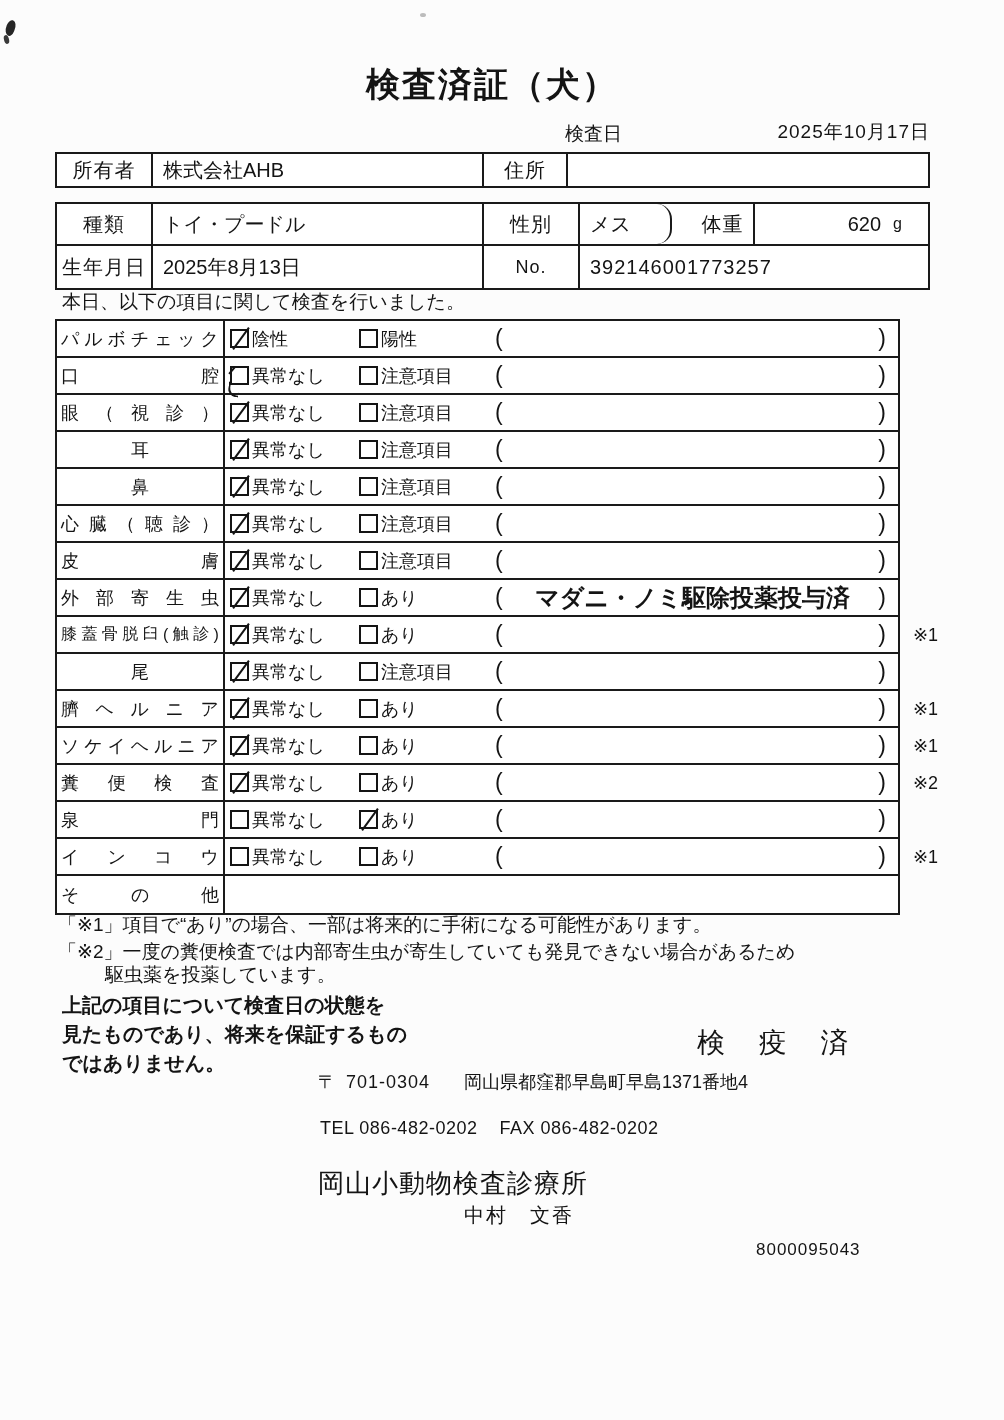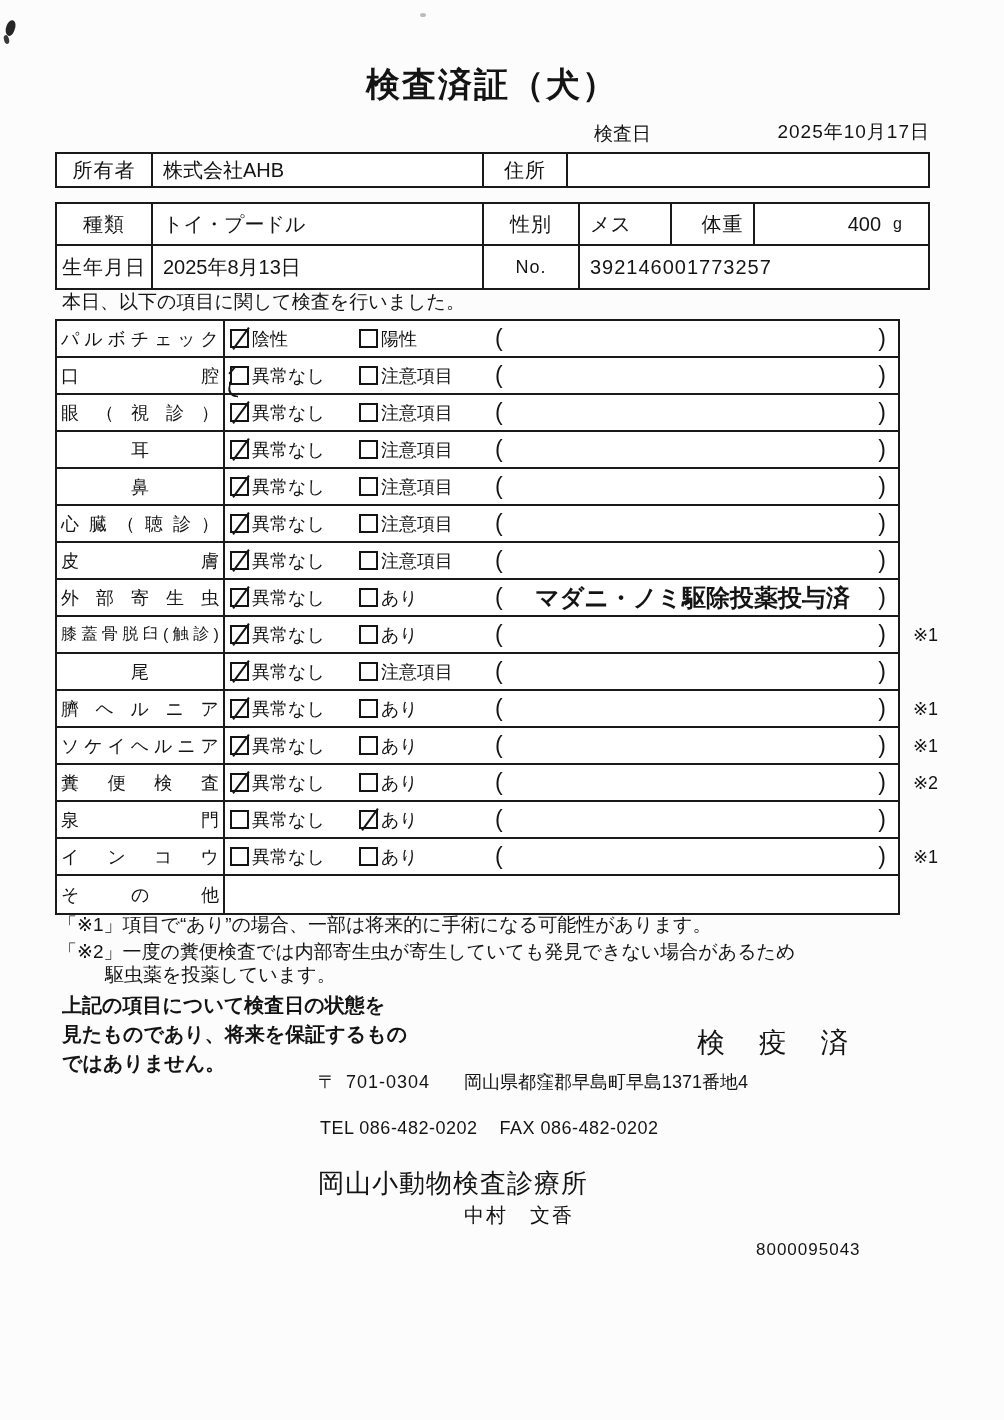--- a/index.html
+++ b/index.html
@@ -6,36 +6,36 @@
   .page{position:relative;width:1004px;height:1420px;background:#fcfcfc;
         font-family:"Liberation Sans","DejaVu Sans",sans-serif;color:#141414;overflow:hidden;}
   .abs{position:absolute;}
 
   
   .blot1{left:6px;top:20px;width:9px;height:16px;background:#262626;transform:rotate(22deg);border-radius:45% 55% 40% 60%;}
   .blot2{left:4px;top:35px;width:5px;height:9px;background:#3a3a3a;transform:rotate(-15deg);border-radius:50%;}
   .dot{left:420px;top:13px;width:6px;height:4px;background:#9a9a9a;border-radius:50%;opacity:.65;}
 
   .title{left:0;top:62px;width:984px;text-align:center;font-size:34px;font-weight:bold;letter-spacing:2px;}
-  .date-label{left:594px;top:121px;font-size:19px;}
+  .date-label{left:565px;top:121px;font-size:19px;}
   .date-value{right:74px;top:119px;font-size:19px;letter-spacing:1px;}
 
   
   .tbl{display:flex;border:2px solid #1a1a1a;box-sizing:border-box;background:#fff;}
   .tbl .cell{box-sizing:border-box;display:flex;align-items:center;font-size:20px;white-space:nowrap;overflow:visible;}
   .cell.lab{justify-content:center;letter-spacing:1px;}
   .cell.val{padding-left:10px;}
   .cell.bR{border-right:2px solid #1a1a1a;}
   .t1{left:55px;top:152px;width:875px;height:36px;}
   .t2{left:55px;top:202px;width:875px;flex-direction:column;}
   .t2 .row{display:flex;}
   .t2 .rowA{height:40px;border-bottom:2px solid #1a1a1a;}
   .t2 .rowB{height:42px;}
   .w-lab1{width:96px;} .w-val1{width:331px;} .w-lab2{width:84px;} .w-flex{flex:1;}
-  .w-c3{width:96px;} .w-c4{width:92px;} .w-c5{width:63px;margin-left:20px;}
+  .w-c3{width:96px;} .w-c4{width:92px;border-radius:15px;} .w-c5{width:63px;margin-left:20px;}
   .weight-val{flex:1;justify-content:flex-end;padding-right:26px;}
   .weight-val .unit{font-size:16px;margin-left:12px;}
   .numfont{letter-spacing:1px;font-size:21px;}
 
   .intro{left:62px;top:289px;font-size:19px;}
 
   
   .itable{left:55px;top:319px;width:845px;border:2px solid #1a1a1a;box-sizing:border-box;background:#fff;}
   .irow{display:flex;height:37px;border-bottom:2px solid #1a1a1a;position:relative;box-sizing:border-box;}
   .irow:last-child{border-bottom:none;}
@@ -94,21 +94,21 @@
   </div>
 
   <div class="abs tbl t2">
     <div class="row rowA">
       <div class="cell lab bR w-lab1">種類</div>
       <div class="cell val bR w-val1">トイ・プードル</div>
       <div class="cell lab bR w-c3">性別</div>
       <div class="cell val bR w-c4">メス</div>
       <div class="cell lab bR w-c5">体重</div>
       <div class="cell weight-val">
-        <span>400</span>
+        <span>620</span>
         <span class="unit">g</span>
       </div>
     </div>
     <div class="row rowB">
       <div class="cell lab bR w-lab1">生年月日</div>
       <div class="cell val bR w-val1">2025年8月13日</div>
       <div class="cell lab bR w-c3" style="font-size:18px;">No.</div>
       <div class="cell val w-flex numfont">392146001773257</div>
     </div>
   </div>

